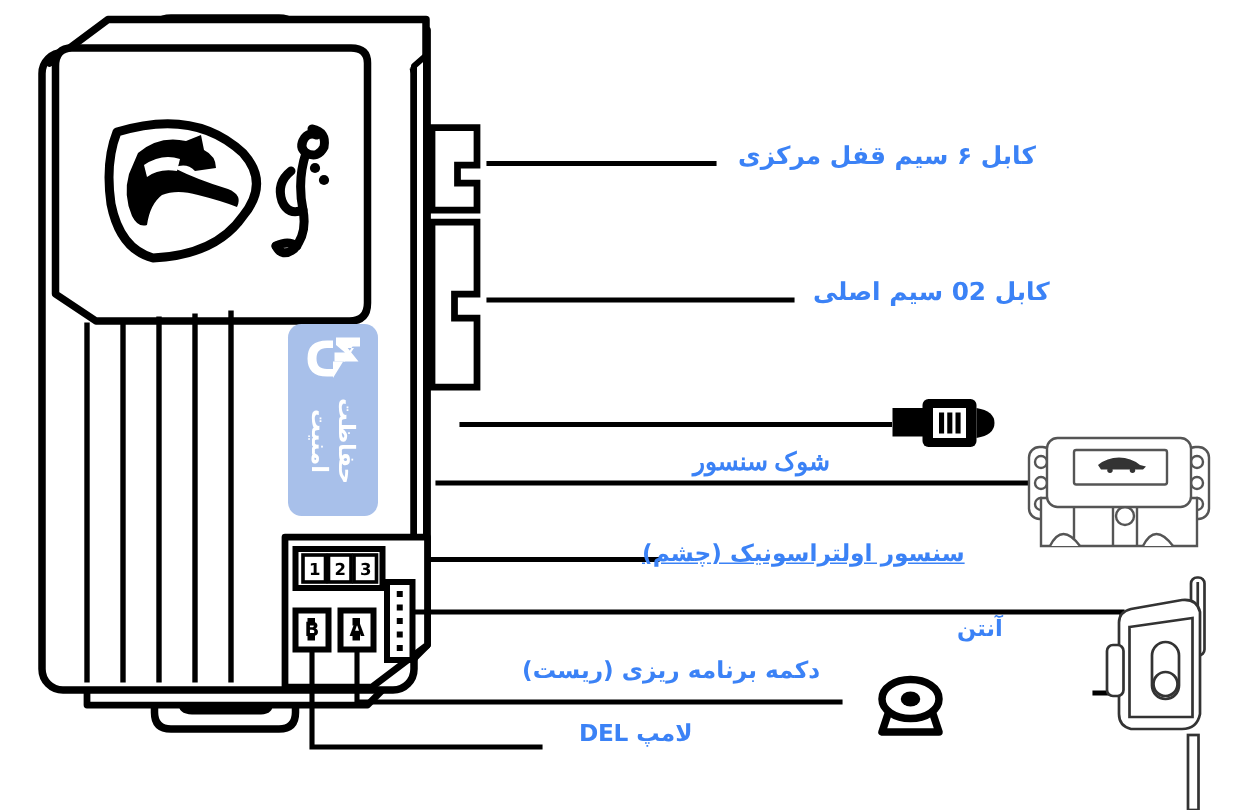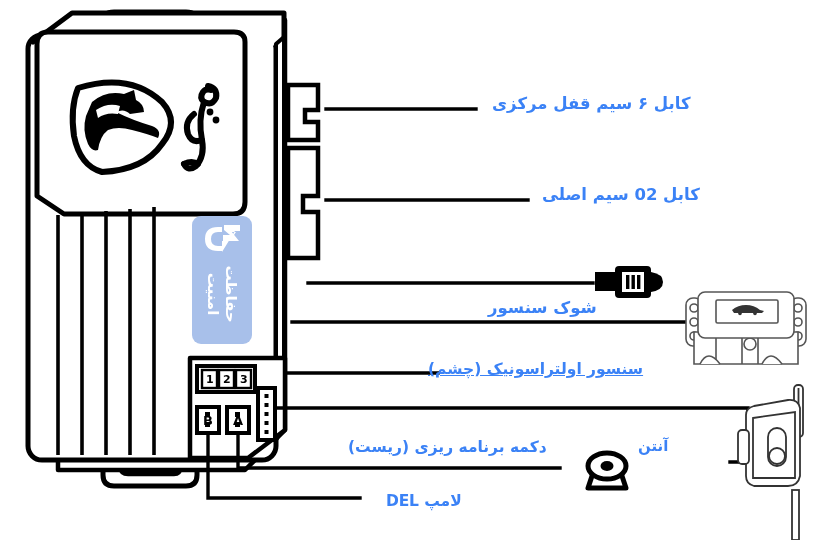--- a/index.html
+++ b/index.html
@@ -266,23 +266,23 @@
   <div class="dip" style="left:240px; top:374px;">3</div>
 
   <div class="dip" style="left:203px; top:414px; font-size:13px;">B</div>
   <div class="dip" style="left:233px; top:414px; font-size:13px;">A</div>
 
   <div class="lbl lbl-18" style="left:492px; top:96px;">کابل ۶ سیم قفل مرکزی</div>
 
   <div class="lbl lbl-18" style="left:542px; top:187px;">کابل 20 سیم اصلی</div>
 
 
-  <div class="lbl lbl-18" style="left:488px; top:300px;">شوک سنسور</div>
+  <div class="lbl lbl-18" style="left:462px; top:300px;font-family:Liberation Serif, serif;">شوک سنسور</div>
 
   <div class="lbl lbl-16" style="left:428px; top:362px;text-decoration:underline;">سنسور اولتراسونیک (چشم)</div>
 
-  <div class="lbl lbl-15" style="left:638px; top:412px;margin-top:27px;">آنتن</div>
+  <div class="lbl lbl-15" style="left:638px; top:412px;">آنتن</div>
 
   <div class="lbl lbl-16" style="left:348px; top:440px;">دکمه برنامه ریزی  (ریست)</div>
 
-  <div class="lbl lbl-16" style="left:386px; top:494px;">لامپ LED</div>
+  <div class="lbl lbl-16" style="left:386px; top:482px;">لامپ LED</div>
 
 </div>
 
 </body></html>

